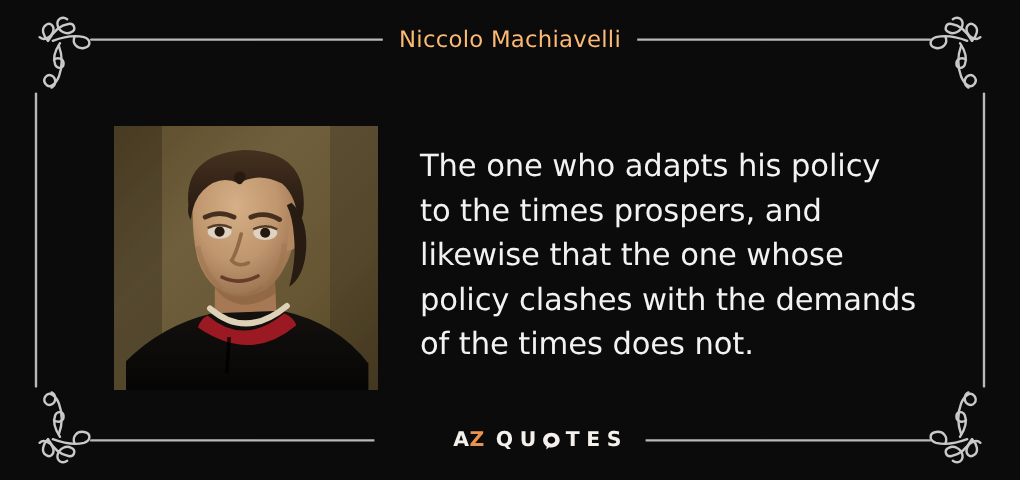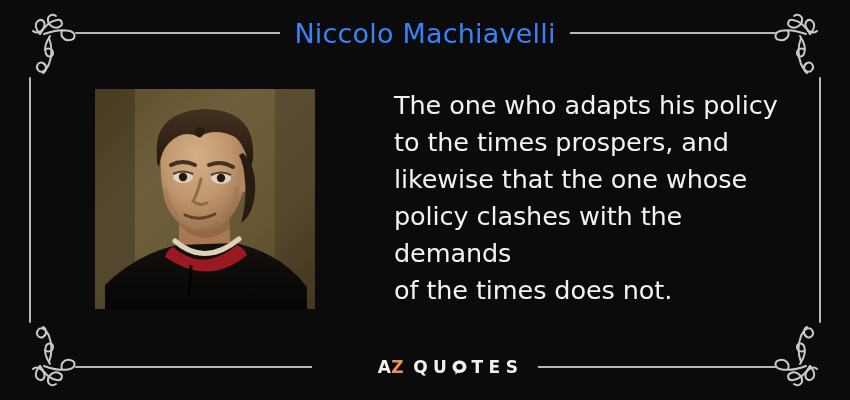--- a/index.html
+++ b/index.html
@@ -49,42 +49,41 @@
     position: absolute;
     top: 18px;
     left: 40px;
     right: 40px;
     height: 30px;
     display: flex;
     align-items: center;
     justify-content: center;
   }
   .title-text {
-    color: #3b82f6;
-    font-size: 27px;
+    color: #fdba74;
+    font-size: 19px;
     font-family: "DejaVu Sans", sans-serif;
     font-weight: 400;
     letter-spacing: 0.2px;
     padding: 0 14px;
     white-space: nowrap;
     background: #0b0b0b;
     position: relative;
     z-index: 3;
   }
 
   
   .body-area {
     position: absolute;
     left: 40px;
     top: 60px;
     right: 40px;
     bottom: 60px;
     display: flex;
-    align-items: flex-start;
-    gap: 44px;
+    align-items: center;
   }
 
   .portrait-wrap {
     width: 220px;
     height: 220px;
     margin-left: 55px;
     margin-top: 29px;
     flex: 0 0 auto;
     position: relative;
     overflow: hidden;

